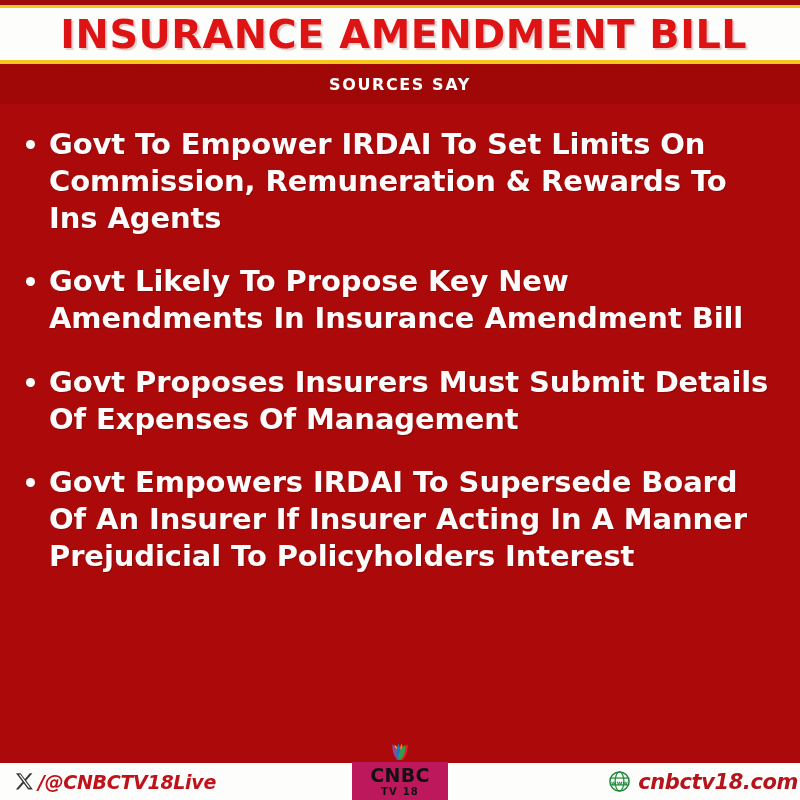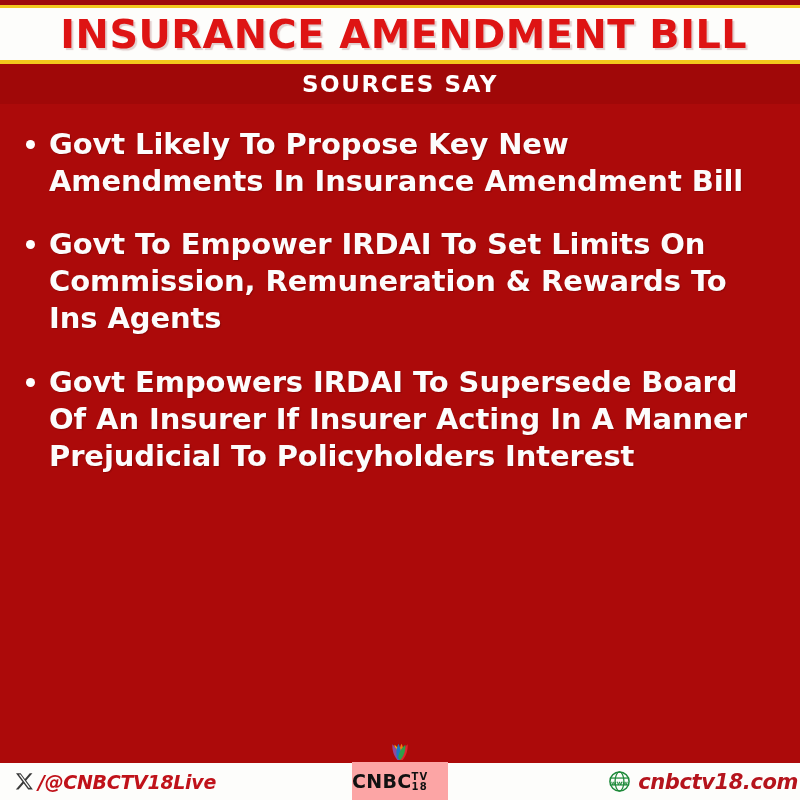--- a/index.html
+++ b/index.html
@@ -64,21 +64,21 @@
     flex: 0 0 auto;
     height: 40px;
     background: #A00808;
     display: flex;
     align-items: center;
     justify-content: center;
   }
   .subtitle-text {
     font-family: "DejaVu Sans", sans-serif;
     font-weight: 700;
-    font-size: 23px;
+    font-size: 16px;
     letter-spacing: 1.6px;
     color: #FFFFFF;
   }
 
   
   .bullets {
     flex: 1 1 auto;
     background: #AC0A0A;
     padding: 22px 22px 0 22px;
     box-sizing: border-box;
@@ -167,24 +167,24 @@
     align-items: center;
     justify-content: flex-end;
     pointer-events: none;
   }
   .peacock {
     height: 27px;
     line-height: 0;
     margin-bottom: 1px;
   }
   .cnbc-wordmark-wrap {
-    background: #fca5a5;
+    background: #be185d;
     width: 96px;
     display: flex;
-    flex-direction: row;
+    flex-direction: column;
     align-items: center;
     justify-content: center;
     height: 38px;
   }
   .cnbc-word {
     font-family: "DejaVu Sans", sans-serif;
     font-weight: 700;
     font-size: 19px;
     letter-spacing: 0.3px;
     color: #111111;
@@ -215,28 +215,32 @@
   <div class="header-gold-rule-bottom"></div>
 
   <div class="subtitle-band">
     <div class="subtitle-text">SOURCES SAY</div>
   </div>
 
   <div class="bullets">
 
     <div class="bullet-row">
       <span class="bullet-dot"></span>
-      <div class="bullet-text">Govt Likely To Propose Key New Amendments In Insurance Amendment Bill</div>
+      <div class="bullet-text">Govt To Empower IRDAI To Set Limits On Commission, Remuneration &amp; Rewards To Ins Agents</div>
     </div>
 
     <div class="bullet-row">
       <span class="bullet-dot"></span>
-      <div class="bullet-text">Govt To Empower IRDAI To Set Limits On Commission, Remuneration &amp; Rewards To Ins Agents</div>
-    </div>
-
+      <div class="bullet-text">Govt Likely To Propose Key New Amendments In Insurance Amendment Bill</div>
+    </div>
+
+    <div class="bullet-row">
+      <span class="bullet-dot"></span>
+      <div class="bullet-text">Govt Proposes Insurers Must Submit Details Of Expenses Of Management</div>
+    </div>
 
     <div class="bullet-row">
       <span class="bullet-dot"></span>
       <div class="bullet-text">Govt Empowers IRDAI To Supersede Board Of An Insurer If Insurer Acting In A Manner Prejudicial To Policyholders Interest</div>
     </div>
 
   </div>
 
   <div class="footer">
 

